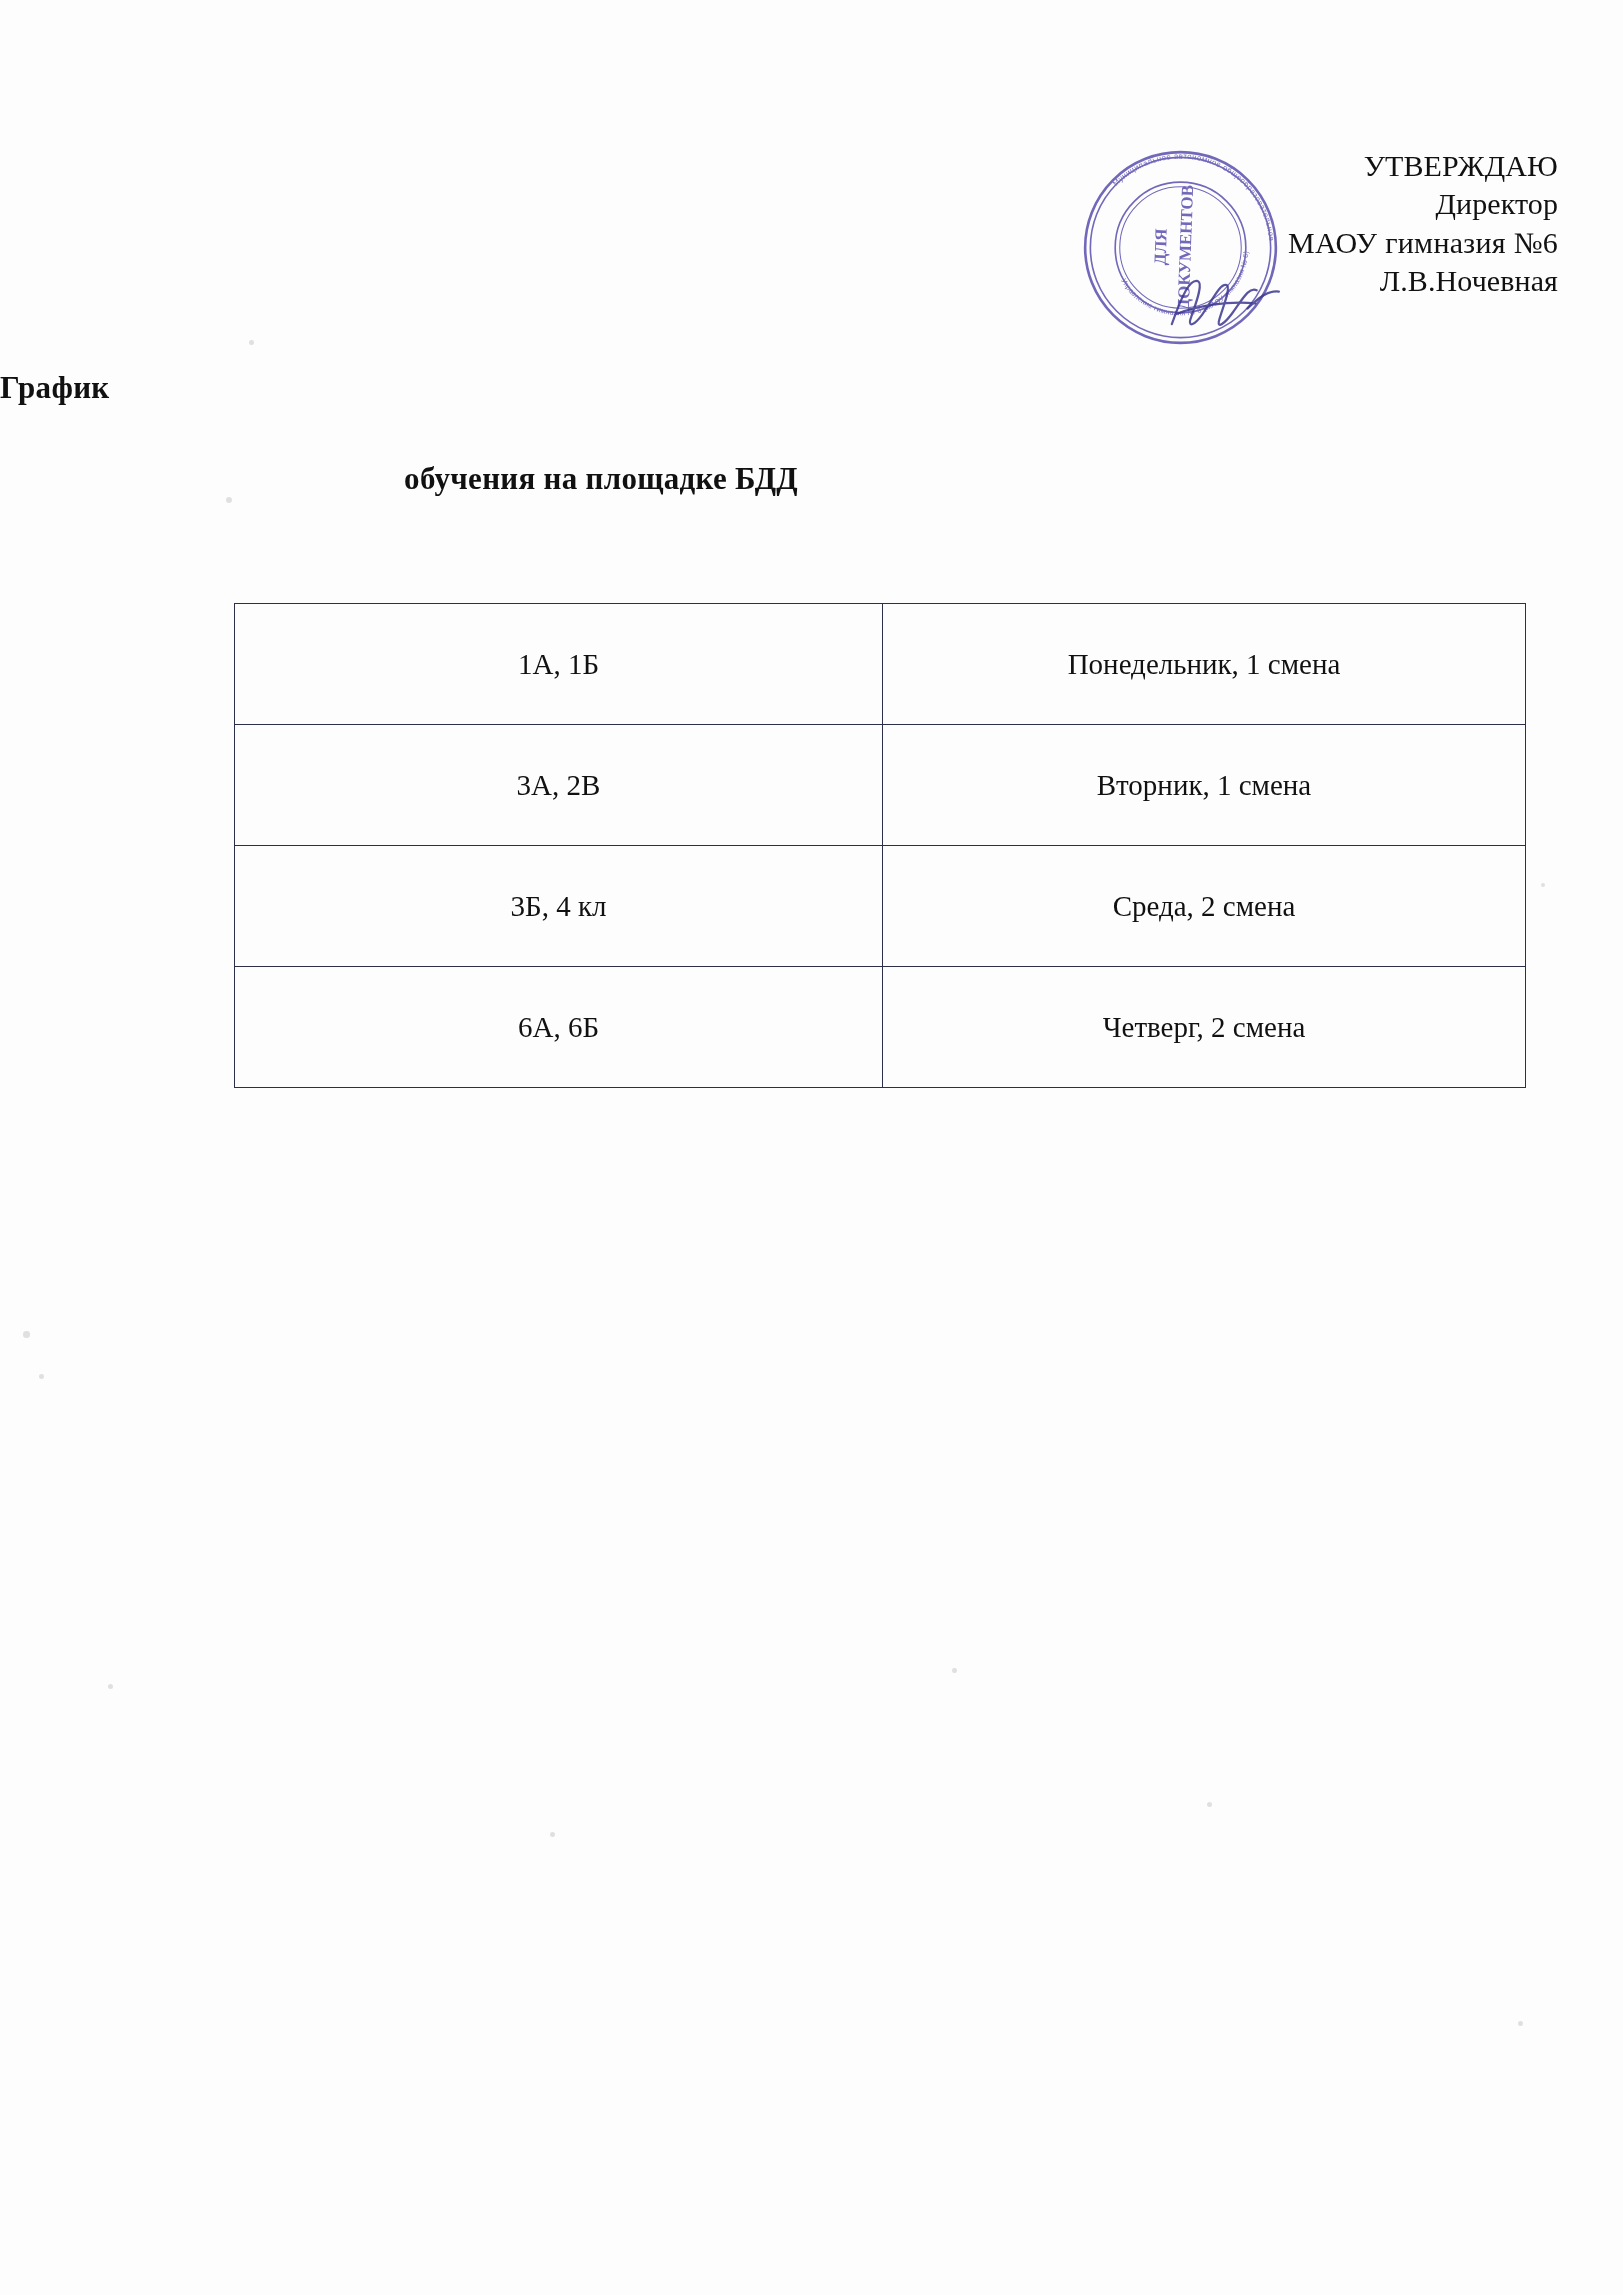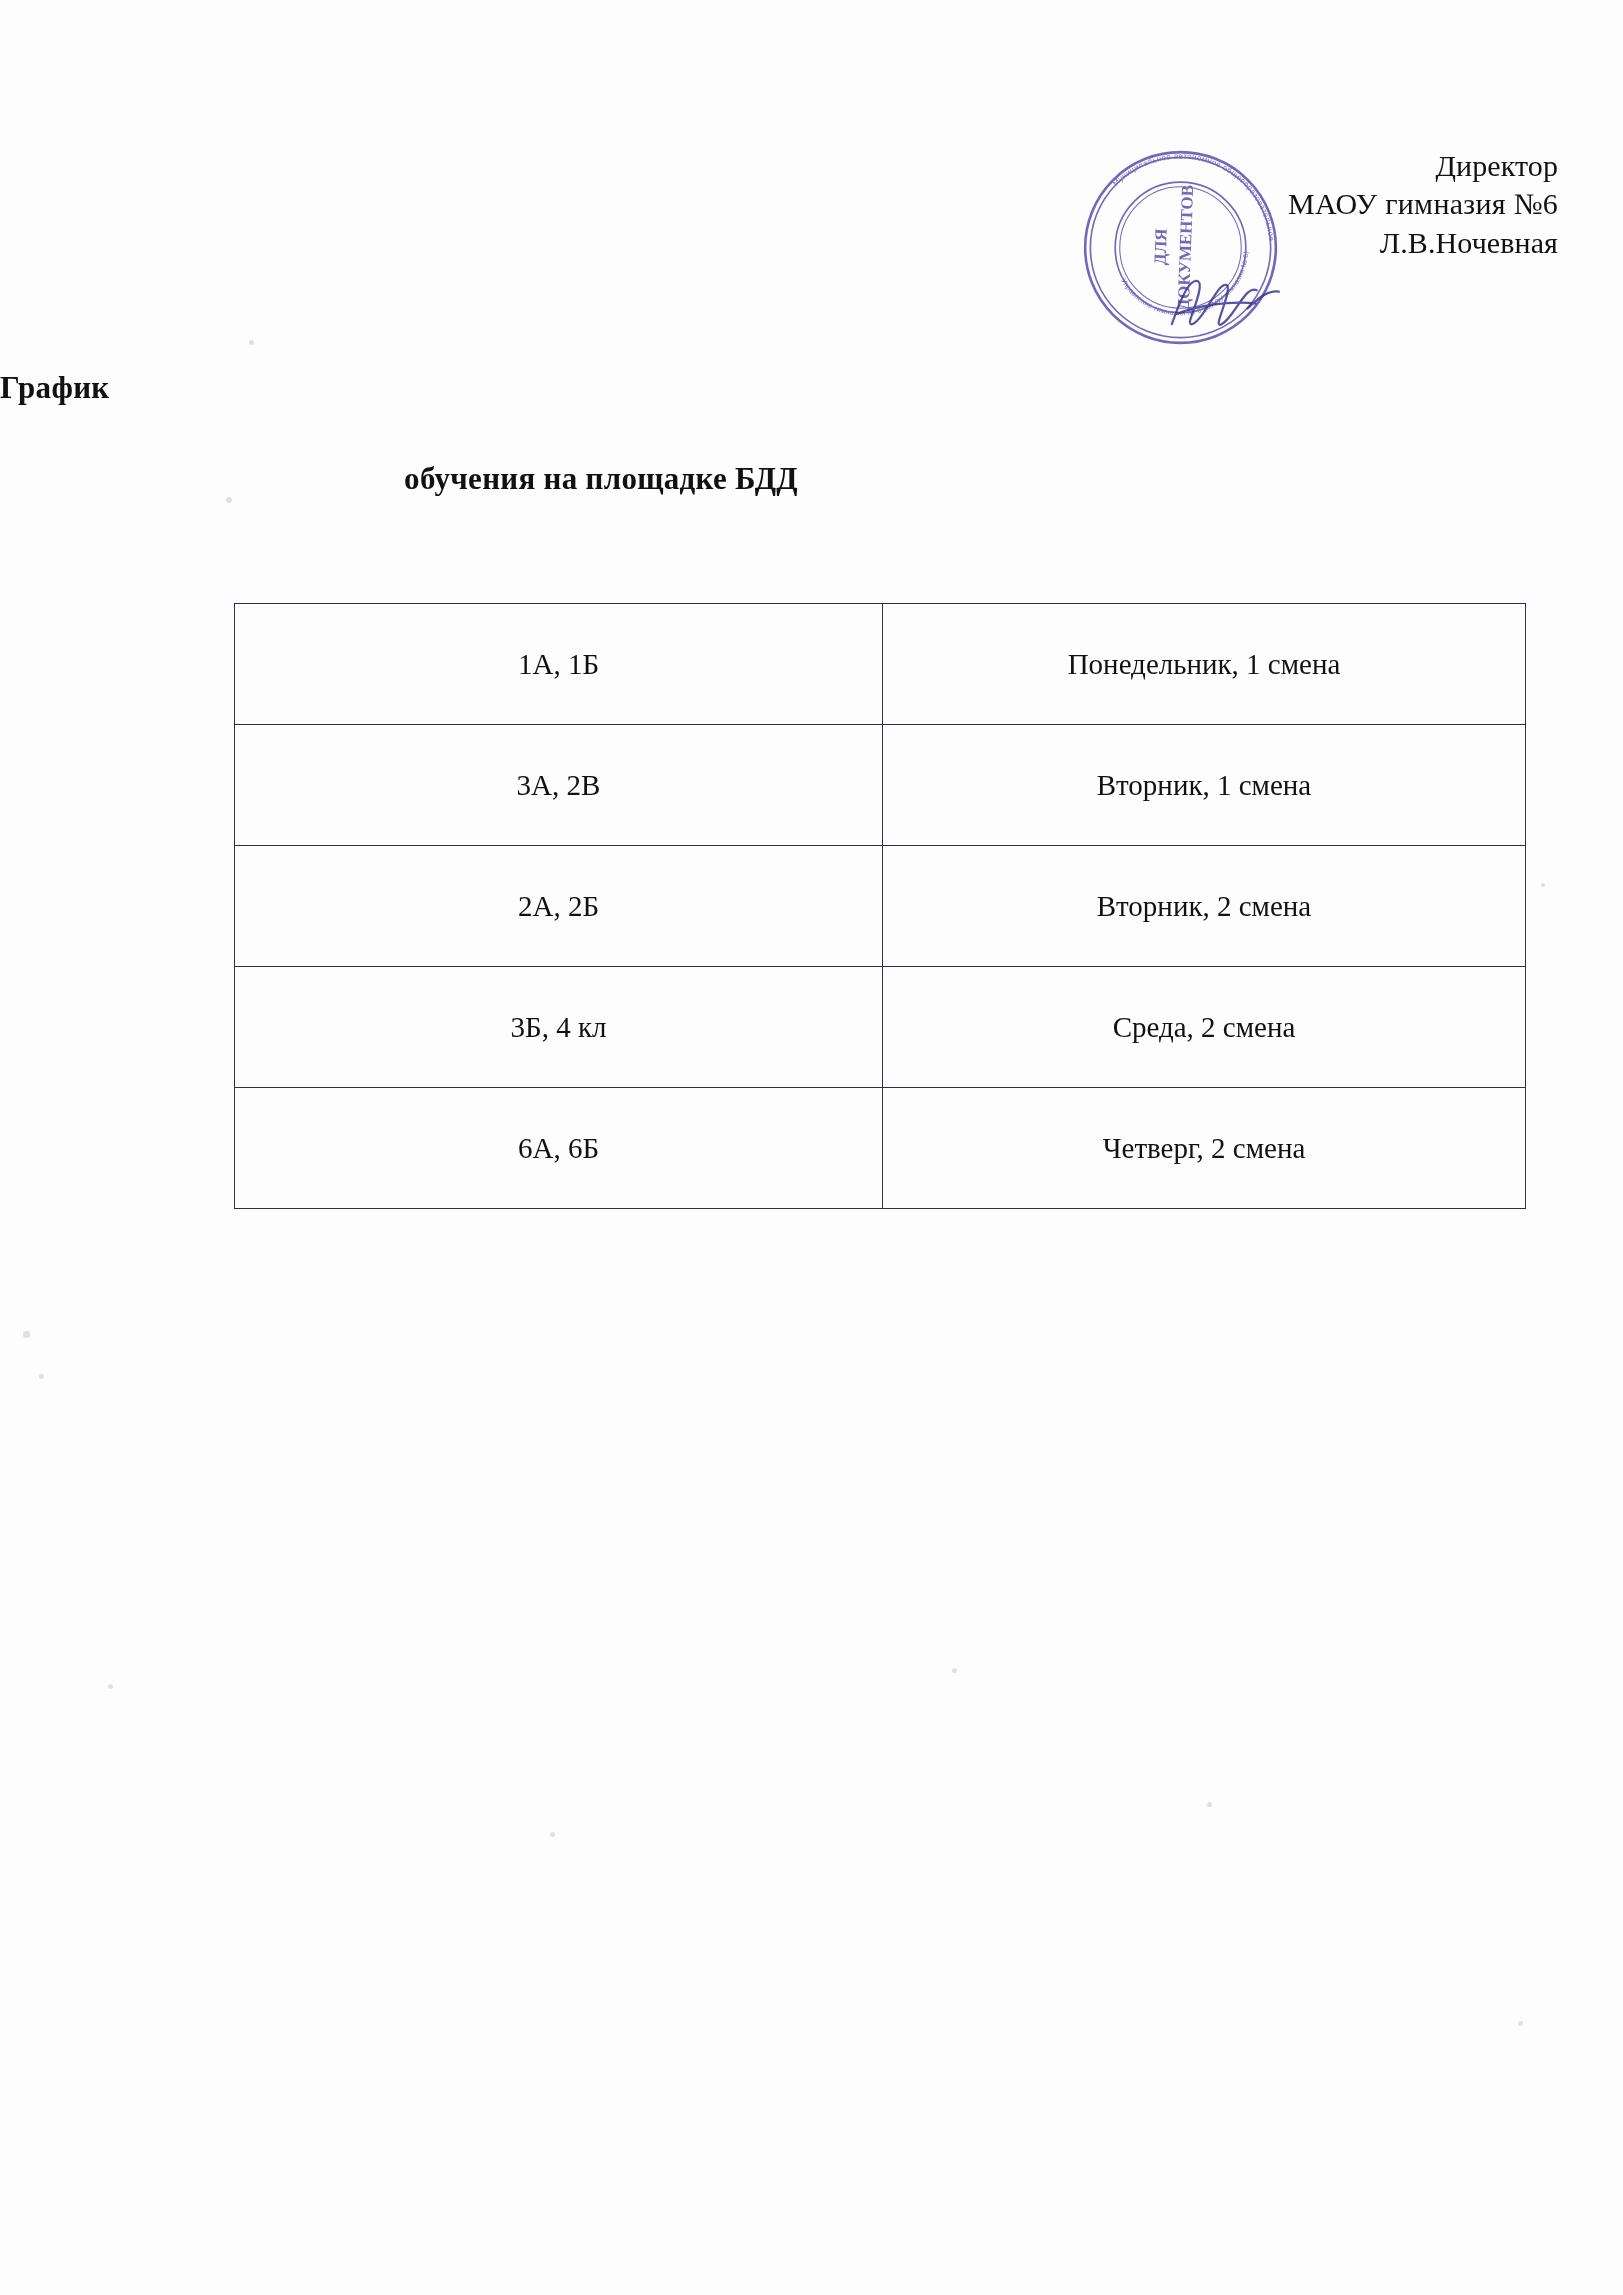--- a/index.html
+++ b/index.html
@@ -113,20 +113,21 @@
     border-radius: 50%;
     opacity: 0.55;
   }
 </style>
 </head>
 <body>
 
 <div class="page">
 
   <div class="approval">
+    <div>УТВЕРЖДАЮ</div>
     <div>Директор</div>
     <div class="line-org">МАОУ  гимназия №6</div>
     <div>Л.В.Ночевная</div>
   </div>
 
   <div class="stamp">
     <svg viewBox="0 0 320 320" xmlns="http://www.w3.org/2000/svg">
       <defs>
         <path id="outerArc" d="M 160,160 m -136,0 a 136,136 0 1,1 272,0 a 136,136 0 1,1 -272,0"></path>
         <path id="innerArc" d="M 160,160 m -104,0 a 104,104 0 1,0 208,0 a 104,104 0 1,0 -208,0"></path>
@@ -166,24 +167,20 @@
       <tbody>
         <tr>
           <td class="col-class">1А, 1Б</td>
           <td class="col-day">Понедельник, 1 смена</td>
         </tr>
         <tr>
           <td class="col-class">3А, 2В</td>
           <td class="col-day">Вторник, 1 смена</td>
         </tr>
         <tr>
-          <td class="col-class">2А, 2Б</td>
-          <td class="col-day">Вторник, 2 смена</td>
-        </tr>
-        <tr>
           <td class="col-class">3Б, 4 кл</td>
           <td class="col-day">Среда, 2 смена</td>
         </tr>
         <tr>
           <td class="col-class">6А, 6Б</td>
           <td class="col-day">Четверг, 2 смена</td>
         </tr>
       </tbody>
     </table>
   </div>

